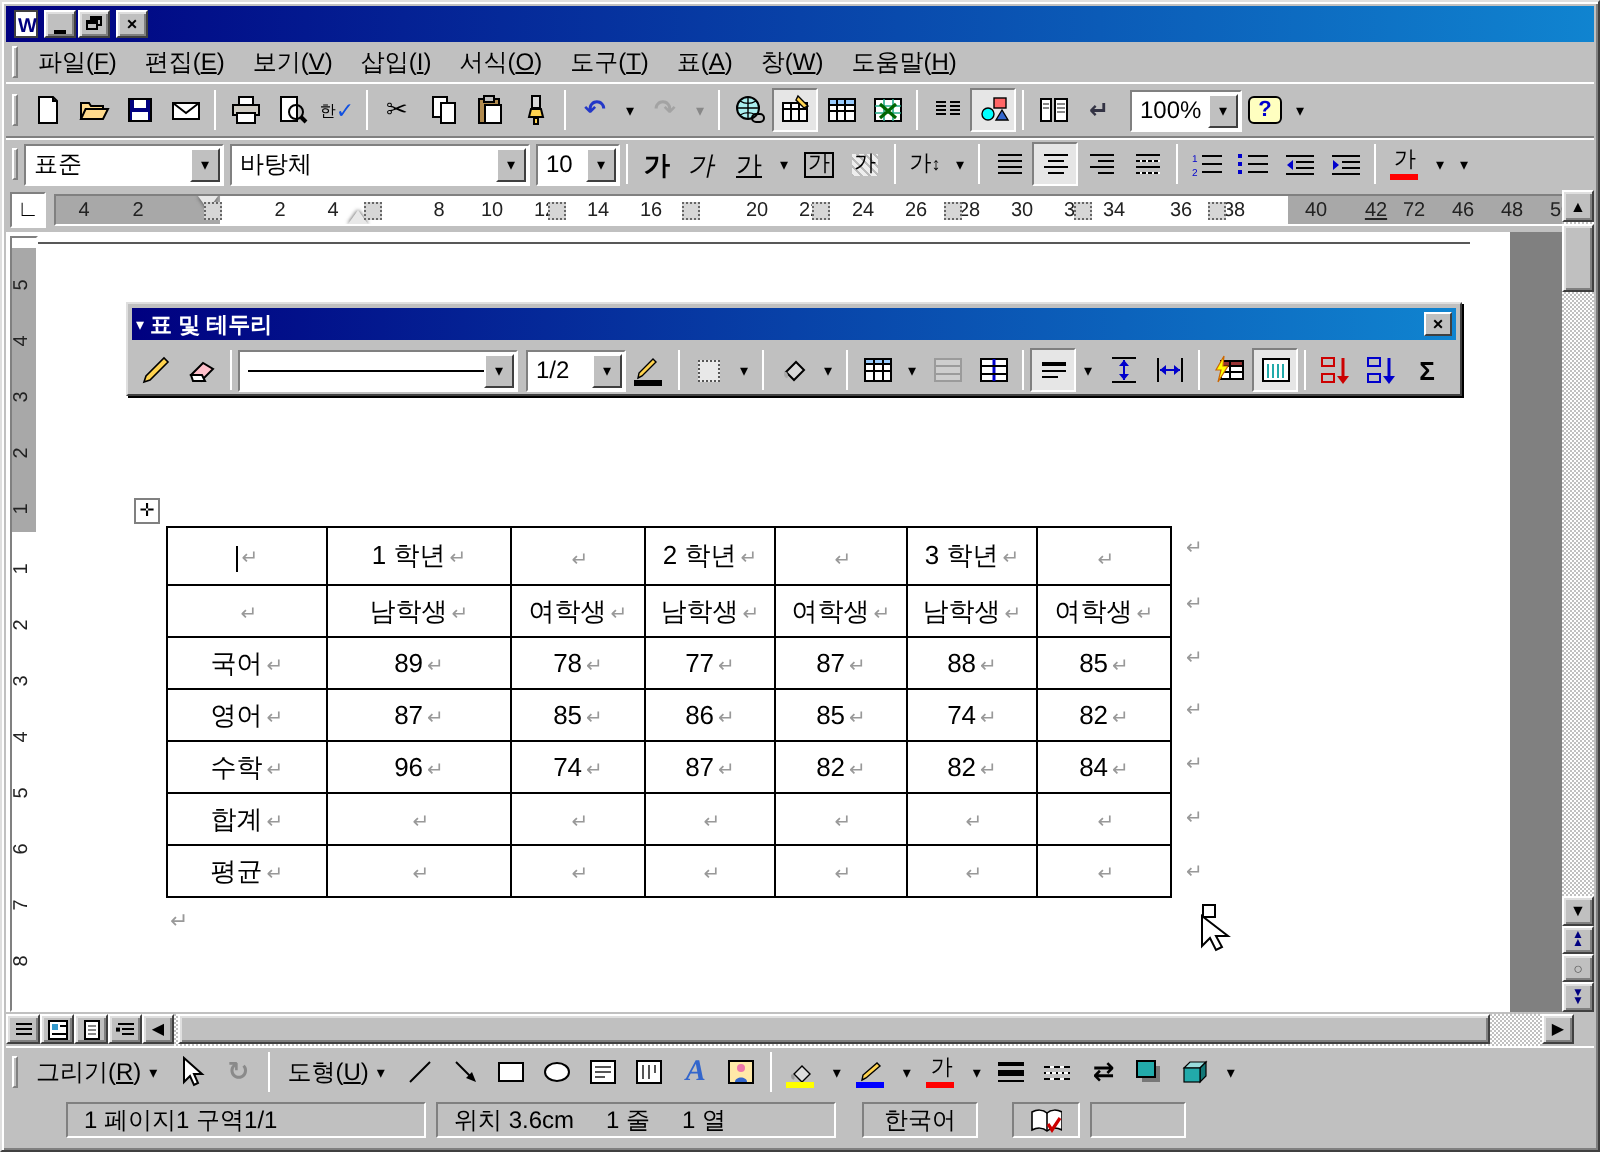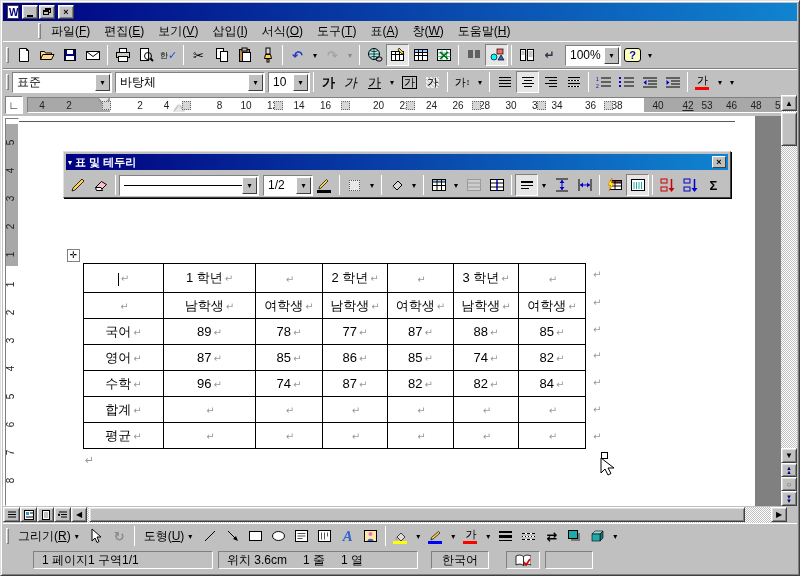--- a/index.html
+++ b/index.html
@@ -14,21 +14,21 @@
   #titlebar .ttl{font-size:12px;font-weight:bold;margin-left:4px;flex:1;white-space:nowrap;}
   .capbtn{width:16px;height:14px;margin-left:1px;background:#c0c0c0;border:1px solid;border-color:#fff #404040 #404040 #fff;
           box-shadow:inset 1px 1px 0 #dfdfdf,inset -1px -1px 0 #808080;display:flex;align-items:center;justify-content:center;
           font-size:9px;color:#000;font-weight:bold;flex:none;}
   #min-glyph{width:6px;height:2px;background:#000;margin-top:7px;}
   #restore-glyph{position:relative;width:8px;height:8px;}
   #restore-glyph i{position:absolute;border:1px solid #000;border-top-width:2px;background:#c0c0c0;display:block;}
   #restore-glyph i:first-child{left:2px;top:0;width:6px;height:5px;}
   #restore-glyph i:last-child{left:0;top:2px;width:6px;height:5px;}
   
-  #menubar{left:2px;top:20px;right:2px;height:21px;display:flex;align-items:center;border-bottom:1px solid #fff;padding-left:32px;}
+  #menubar{left:2px;top:20px;right:2px;height:21px;display:flex;align-items:center;border-bottom:1px solid #fff;}
   .grip{width:3px;height:16px;border:1px solid;border-color:#fff #808080 #808080 #fff;margin:0 3px;flex:none;}
   .menu-item{font-size:12px;padding:2px 7px;white-space:nowrap;}
   
   .toolbar{display:flex;align-items:center;}
   #stdbar{left:2px;top:41px;right:2px;height:26px;}
   #fmtbar{left:2px;top:67px;right:2px;height:27px;border-top:1px solid #808080;box-shadow:inset 0 1px 0 #fff;}
   .tbtn{width:23px;height:22px;display:flex;align-items:center;justify-content:center;flex:none;position:relative;}
   .tbtn.pressed{background:#e6e6e6;border:1px solid;border-color:#808080 #fff #fff #808080;}
   .tbtn.disabled{opacity:.5;filter:grayscale(1);}
   .da{width:12px;height:22px;display:flex;align-items:center;justify-content:center;font-size:8px;flex:none;color:#000;}
@@ -414,21 +414,21 @@
         <span class="rnum" style="left: 403.5px;">24</span>
         <span class="rnum" style="left: 430px;">26</span>
         <span class="rnum" style="left: 456.5px;">28</span>
         <span class="rnum" style="left: 483px;">30</span>
         <span class="rnum" style="left: 509.5px;">32</span>
         <span class="rnum" style="left: 529px;">34</span>
         <span class="rnum" style="left: 562.5px;">36</span>
         <span class="rnum" style="left: 589px;">38</span>
         <span class="rnum" style="left: 630px;">40</span>
         <span class="rnum" style="left: 660px; text-decoration: underline;">42</span>
-        <span class="rnum" style="left: 679px;">53</span>
+        <span class="rnum" style="left: 679px;">72</span>
         <span class="rnum" style="left: 703.5px;">46</span>
         <span class="rnum" style="left: 728px;">48</span>
         <span class="rnum" style="left: 752.5px;">50</span>
         <i class="colmark" style="left: 74px;"></i>
         <i class="colmark" style="left: 154px;"></i>
         <i class="colmark" style="left: 246px;"></i>
         <i class="colmark" style="left: 313px;"></i>
         <i class="colmark" style="left: 378px;"></i>
         <i class="colmark" style="left: 444px;"></i>
         <i class="colmark" style="left: 509px;"></i>

